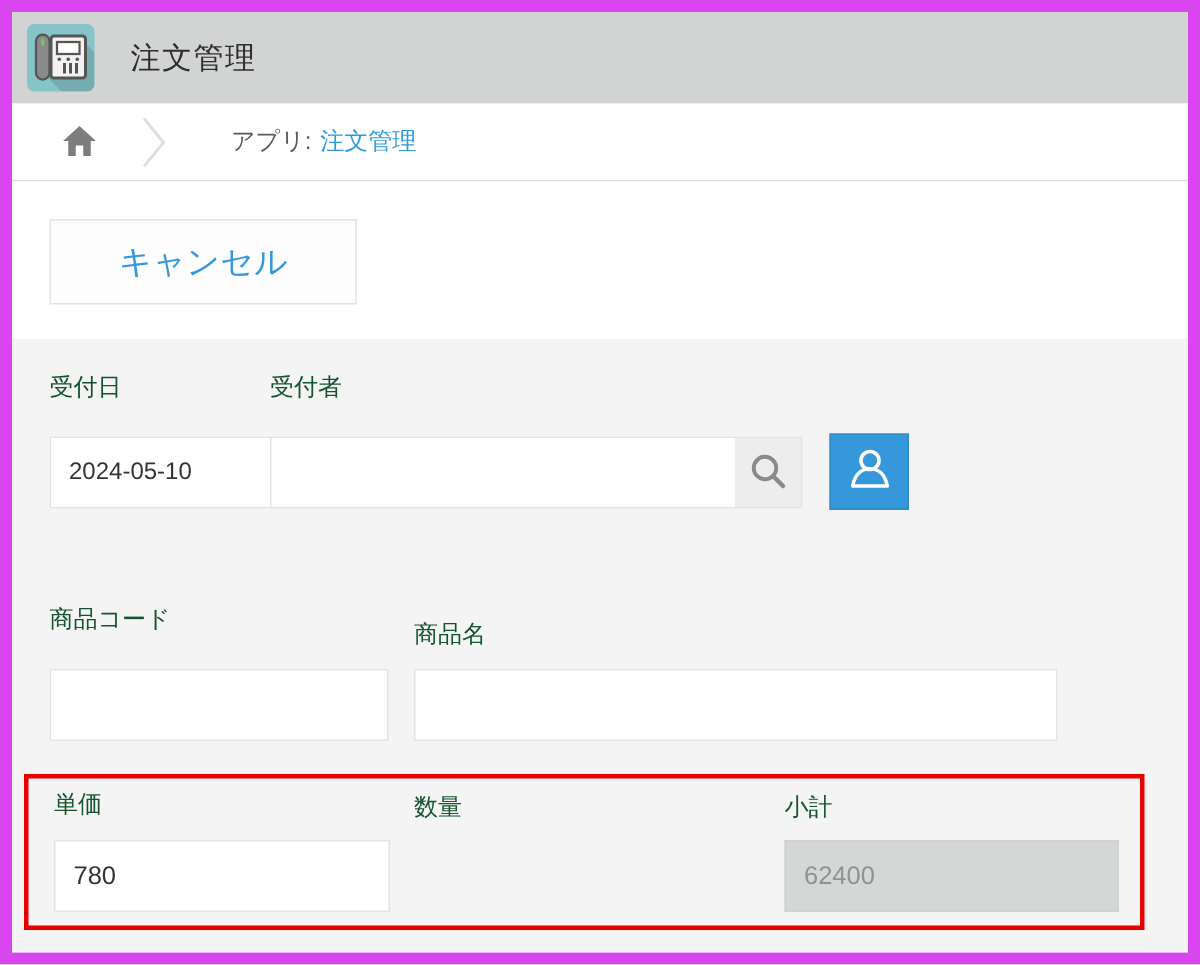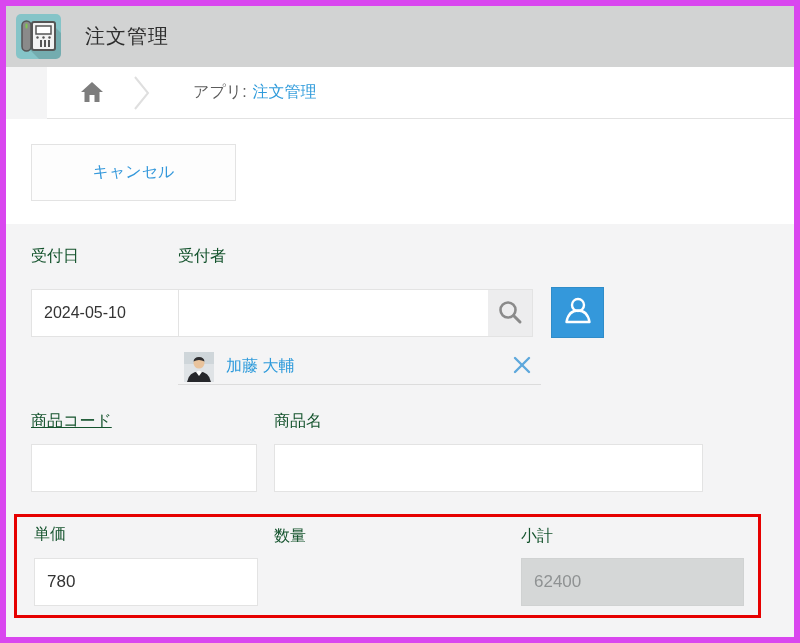--- a/index.html
+++ b/index.html
@@ -1,33 +1,33 @@
 <!DOCTYPE html>
 <html><head>
 <meta charset="utf-8">
 <style>
   html,body{margin:0;padding:0;background:#fff;}
   .page{
     position:relative;width:800px;height:643px;box-sizing:border-box;
-    border:6px solid #d946ef;background:#f4f4f5;overflow:hidden;
+    border:8px solid #d946ef;background:#f4f4f5;overflow:hidden;
     font-family:"Liberation Sans","DejaVu Sans",sans-serif;color:#333;
   }
   
   .header{position:absolute;top:0;left:0;right:0;height:61px;background:#d2d3d3;display:flex;align-items:center;}
   .app-icon{position:absolute;left:10px;top:8px;width:45px;height:45px;border-radius:5px;background:#85c4c8;overflow:hidden;}
   .page-title{position:absolute;left:79px;top:0;height:61px;display:flex;align-items:center;font-size:20px;color:#2e2e2e;letter-spacing:1px;}
   
-  .breadcrumb{position:absolute;top:61px;left:0;right:0;height:51px;background:#fff;border-bottom:1px solid #e2e2e2;margin-left:41px;}
+  .breadcrumb{position:absolute;top:61px;left:0;right:0;height:51px;background:#fff;border-bottom:1px solid #e2e2e2;}
   .home-icon{position:absolute;left:33px;top:14px;}
   .crumb-chevron{position:absolute;left:86px;top:8px;}
   .crumb-text{position:absolute;left:146px;top:0;height:51px;display:flex;align-items:center;font-size:16px;color:#5c5c5c;}
   .crumb-link{color:#2f9bdb;margin-left:6px;text-decoration:none;cursor:pointer;}
   
   .toolbar{position:absolute;top:113px;left:0;right:0;height:105px;background:#fff;border-bottom:1px solid #e9e9ea;}
-  .btn{position:absolute;top:25px;height:57px;width:205px;font-size:16px;display:flex;align-items:center;justify-content:center;box-sizing:border-box;cursor:pointer;font-family:Liberation Serif, serif;}
+  .btn{position:absolute;top:25px;height:57px;width:205px;font-size:22px;display:flex;align-items:center;justify-content:center;box-sizing:border-box;cursor:pointer;font-family:Liberation Serif, serif;}
   .btn-cancel{left:25px;background:#fdfdfd;border:1px solid #e3e3e3;color:#3498db;}
   .btn-save{left:255px;background:#3498db;border:1px solid #2f8cc9;border-bottom:2px solid #2b83bd;color:#fff;}
   
   .form{position:absolute;top:218px;left:0;right:0;bottom:0;background:#f4f4f5;}
   .field-label{position:absolute;font-size:16px;color:#14532d;}
   .txt-input{
     position:absolute;height:48px;box-sizing:border-box;border:1px solid #e3e3e3;background:#fff;
     font-size:16px;padding:0 12px;font-family:inherit;color:#333;outline:none;
   }
   .num{font-size:17px;}
@@ -111,43 +111,22 @@
 
     <button class="picker-btn">
       <span>
         <svg width="34" height="34" viewBox="0 0 34 34">
           <circle cx="17" cy="11" r="6" fill="none" stroke="#fff" stroke-width="2.4"></circle>
           <path d="M5.5 28 C7 19.5 12 16.5 17 16.5 C22 16.5 27 19.5 28.5 28 Z" fill="none" stroke="#fff" stroke-width="2.4" stroke-linejoin="round"></path>
         </svg>
       </span>
     </button>
 
-    <div class="user-row">
-      <span class="avatar">
-        <svg width="30" height="30" viewBox="0 0 30 30">
-          <rect width="30" height="30" fill="#dfe3e6"></rect>
-          <rect width="30" height="12" fill="#cfd6da"></rect>
-          <circle cx="15" cy="11" r="5.5" fill="#e9c39c"></circle>
-          <path d="M9.5 9.5 Q10 5 15 5 Q20 5 20.5 9.5 Q18 8 15 8 Q12 8 9.5 9.5 Z" fill="#2e2e30"></path>
-          <path d="M3 30 Q5 19.5 15 19.5 Q25 19.5 27 30 Z" fill="#26272b"></path>
-          <path d="M12 20 L15 24 L18 20 Q16.5 18.8 15 18.8 Q13.5 18.8 12 20 Z" fill="#fff"></path>
-        </svg>
-      </span>
-      <a class="user-name">加藤 大輔</a>
-      <button class="remove-btn">
-        <span>
-          <svg width="22" height="22" viewBox="0 0 22 22">
-            <line x1="4" y1="4" x2="18" y2="18" stroke="#5ea8dc" stroke-width="2.4" stroke-linecap="round"></line>
-            <line x1="18" y1="4" x2="4" y2="18" stroke="#5ea8dc" stroke-width="2.4" stroke-linecap="round"></line>
-          </svg>
-        </span>
-      </button>
-    </div>
 
-    <div class="field-label" style="left:25px;top:187px;text-decoration:underline;">商品コード</div>
+    <div class="field-label" style="left:25px;top:177px;">商品コード</div>
     <div class="field-label" style="left:268px;top:187px;">商品名</div>
 
     <input class="txt-input" style="left: 25px; top: 220px; width: 226px;" value="">
     <input class="txt-input" style="left: 268px; top: 220px; width: 429px;" value="">
 
     <div class="highlight-box"></div>
 
     <div class="field-label" style="left:28px;top:300px;">単価</div>
     <div class="field-label" style="left:268px;top:302px;">数量</div>
     <div class="field-label" style="left:515px;top:302px;">小計</div>

